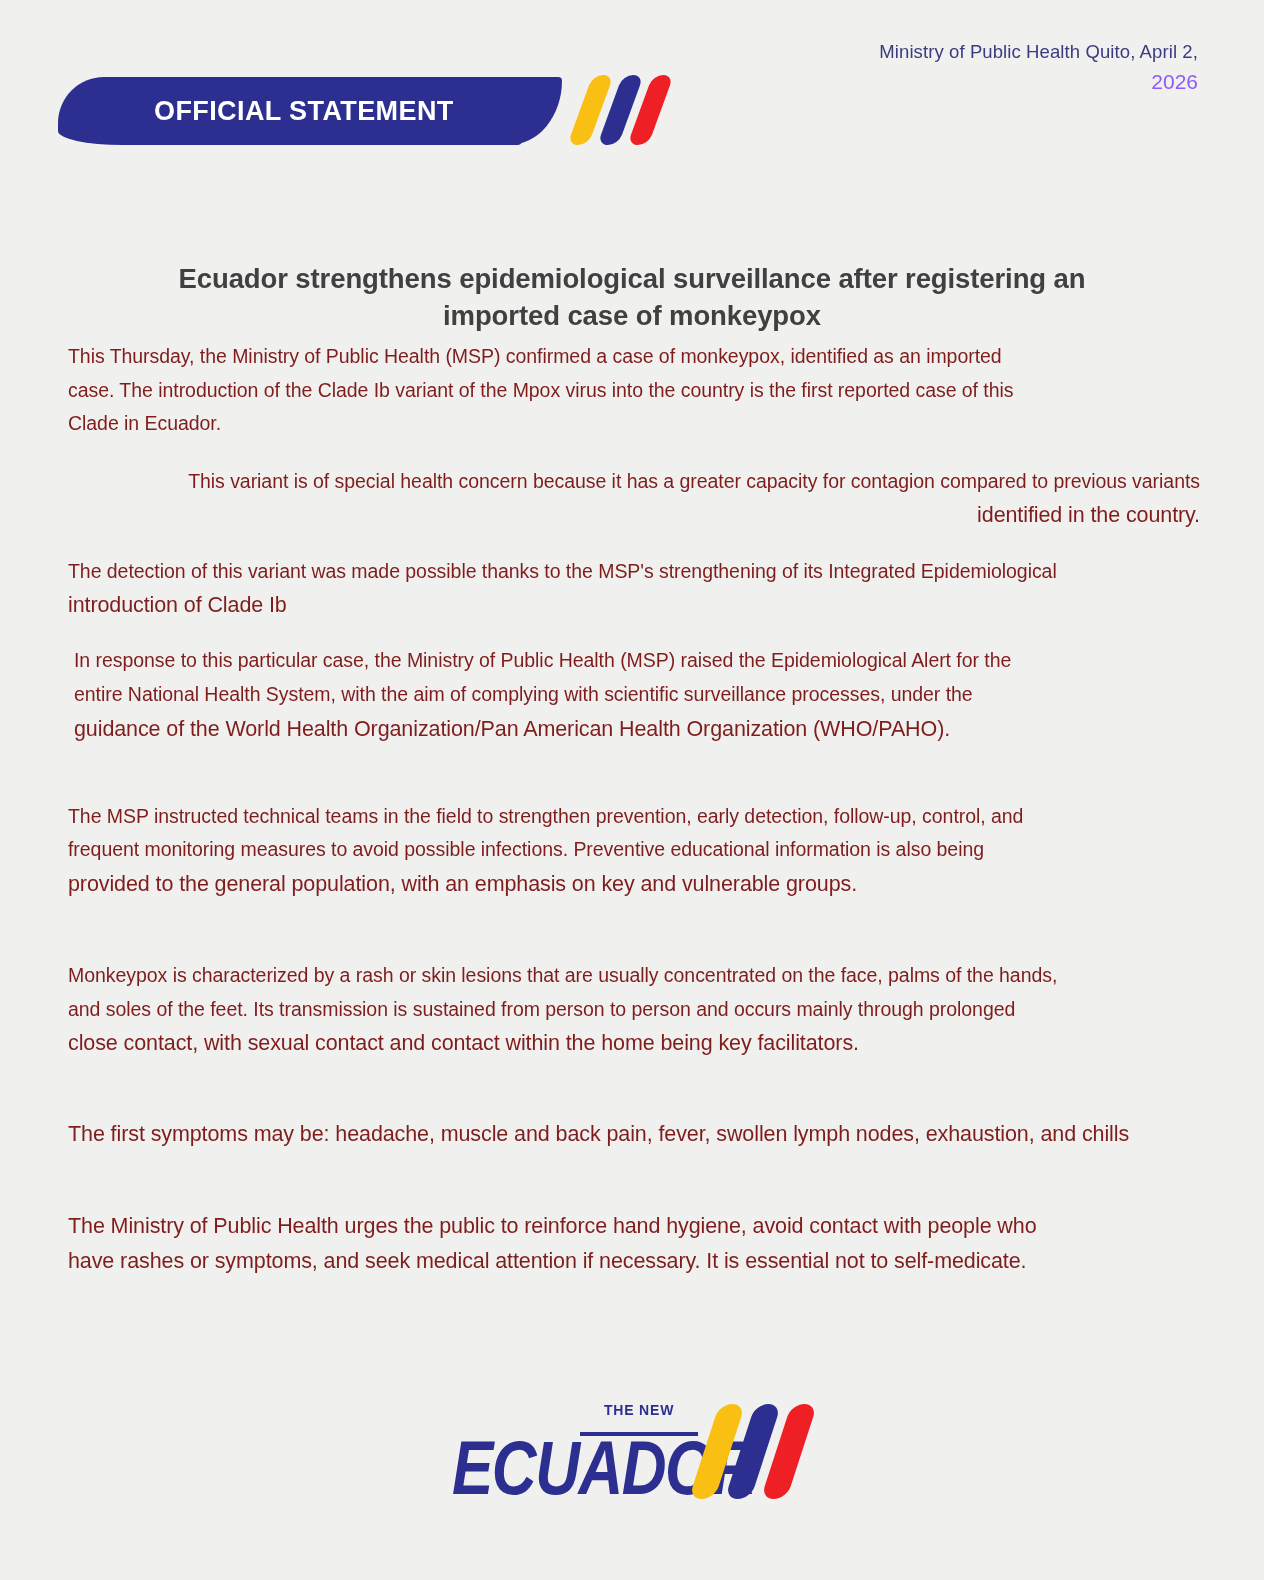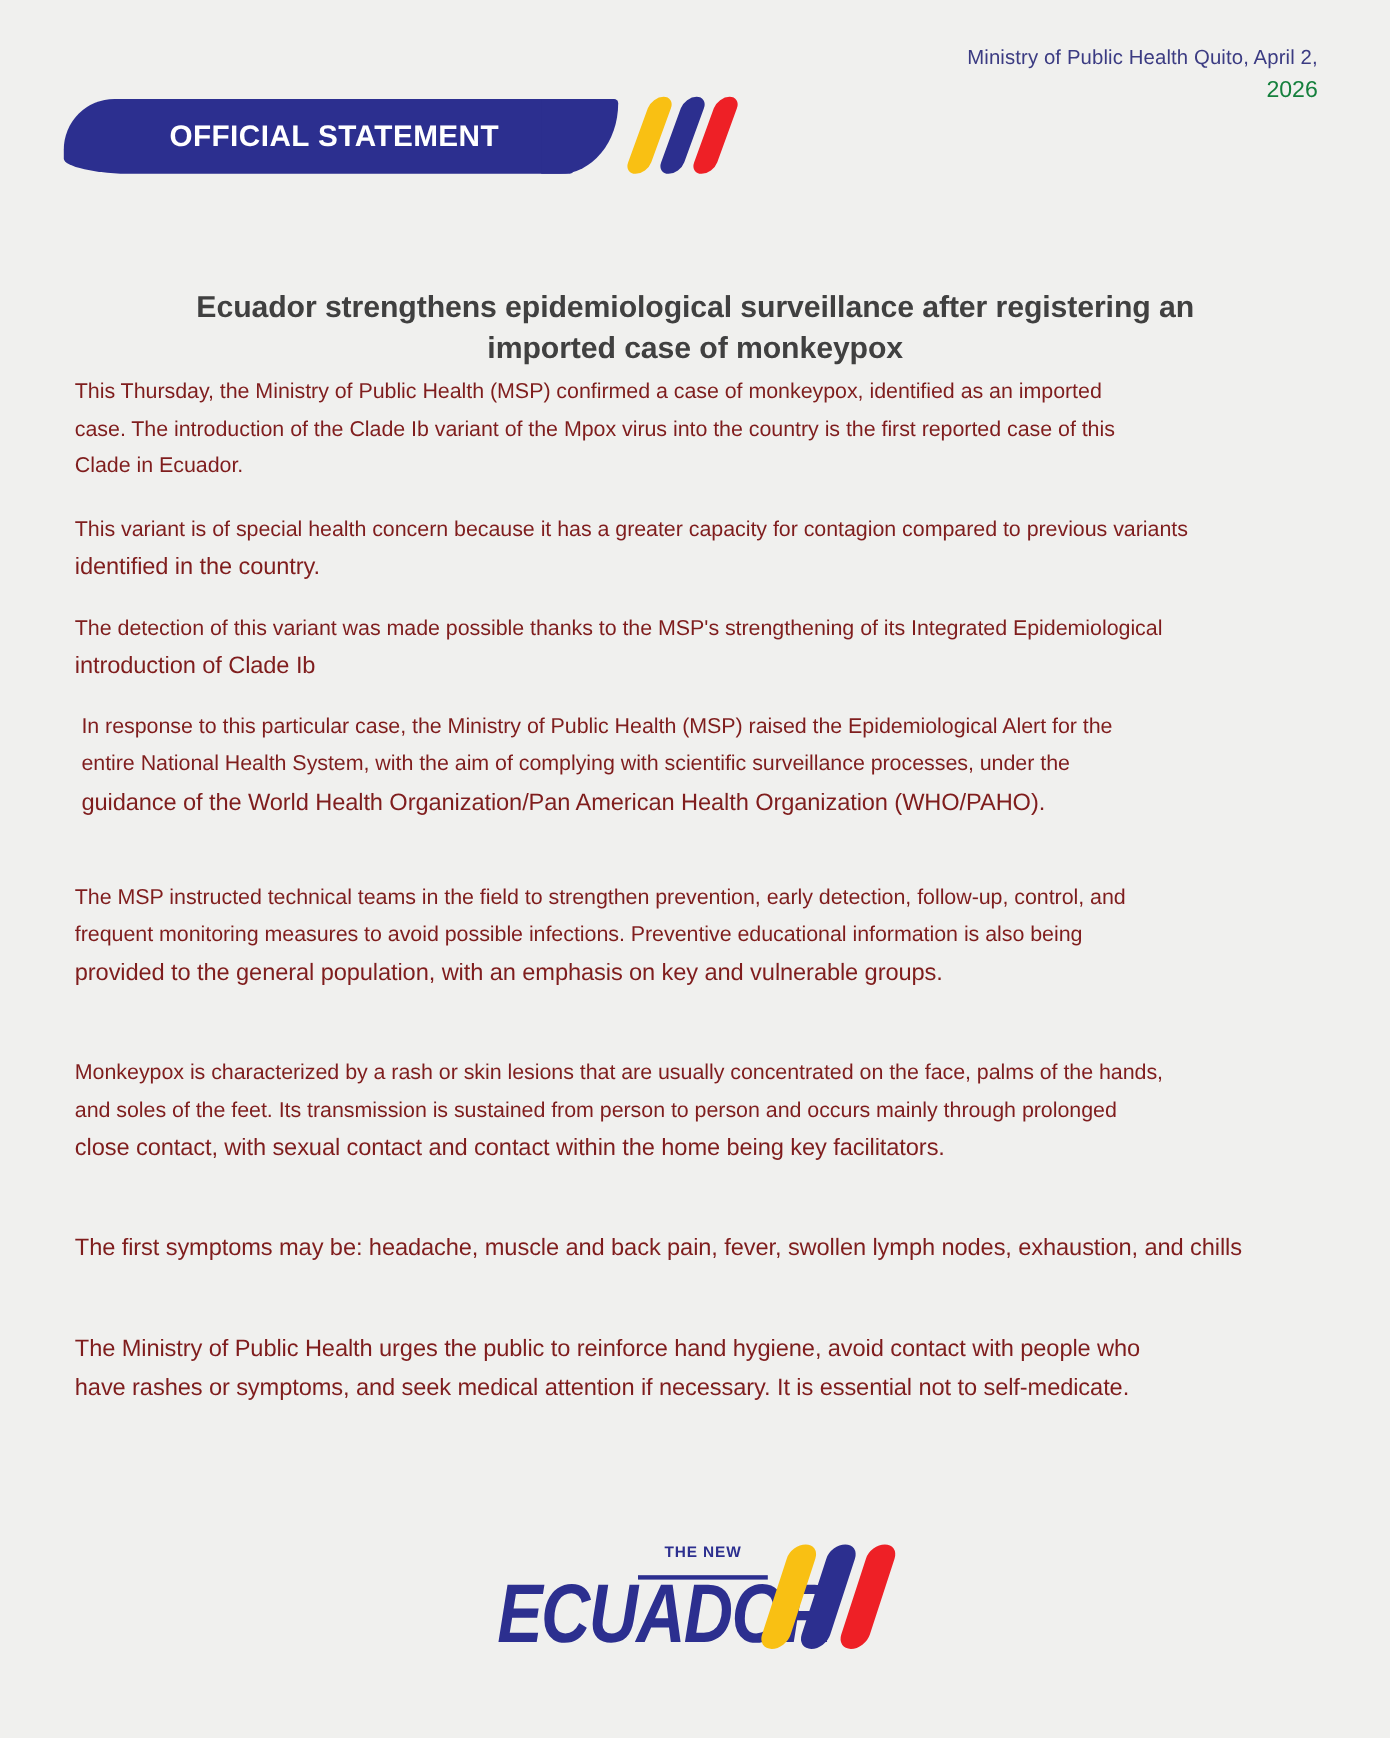--- a/index.html
+++ b/index.html
@@ -25,28 +25,28 @@
     text-align: right;
     line-height: 1.5;
   }
   .doc-header .date-line {
     font-size: 18.5px;
     color: #3b3b82;
     letter-spacing: .1px;
   }
   .doc-header .date-year {
     font-size: 21px;
-    color: #15803d;
+    color: #8b5cf6;
     display: block;
   }
 
   
   .banner-row {
     position: absolute;
-    top: 88px;
+    top: 75px;
     left: 58px;
     height: 72px;
     display: flex;
     align-items: center;
     justify-content: center;
   }
   .banner-shape {
     position: relative;
     width: 470px;
     height: 68px;
@@ -121,21 +121,21 @@
     color: #7f1d1d;
   }
   .para .ln {
     display: block;
     white-space: nowrap;
   }
   .ln.sm { font-size: 19.5px; line-height: 1.72; letter-spacing: -.05px; }
   .ln.lg { font-size: 21.5px; line-height: 1.60; letter-spacing: -.1px; }
 
   .para.p1 { margin-bottom: 24px; }
-  .para.p2 { margin-bottom: 22px; }
+  .para.p2 { margin-bottom: 22px; text-align: right; }
   .para.p3 { margin-bottom: 22px; }
   .para.p4 { margin-bottom: 54px; padding-left: 6px; }
   .para.p5 { margin-bottom: 58px; }
   .para.p6 { margin-bottom: 56px; }
   .para.p7 { margin-bottom: 58px; }
   .para.p8 { margin-bottom: 0; }
 
   
   .footer-logo {
     position: absolute;

